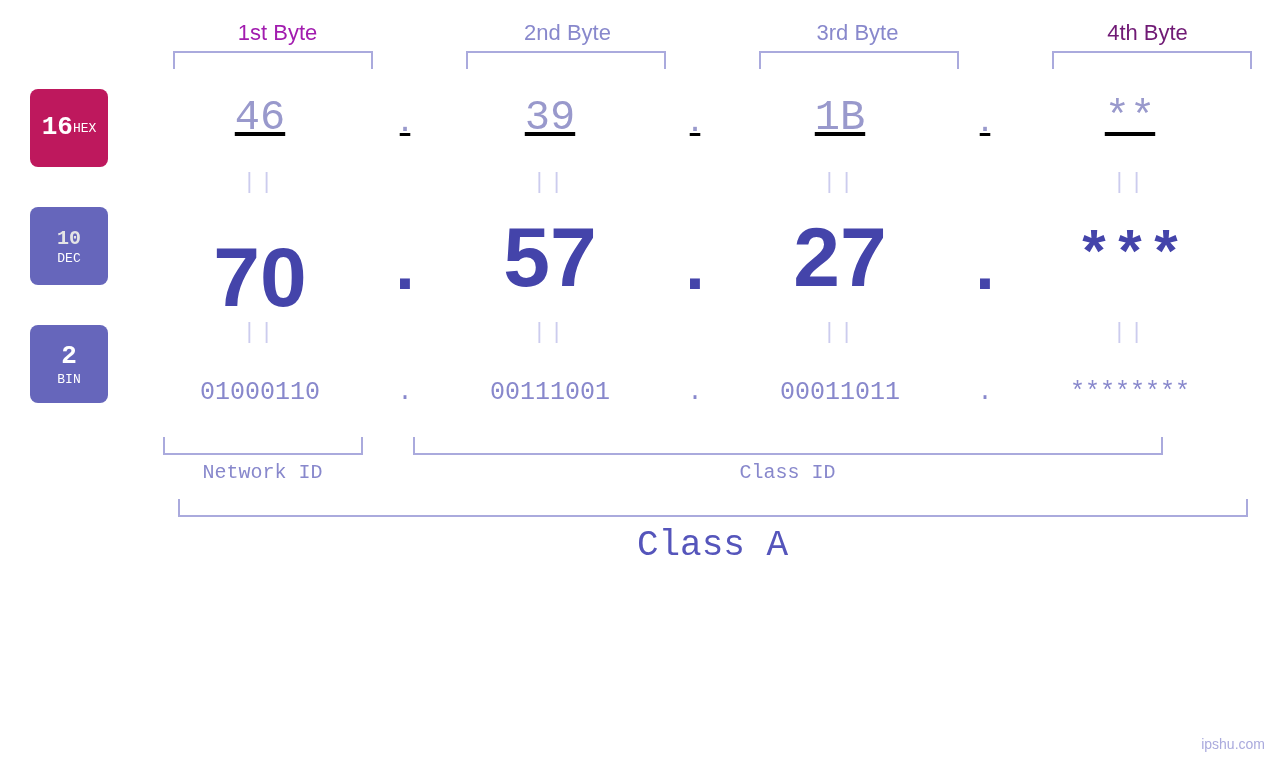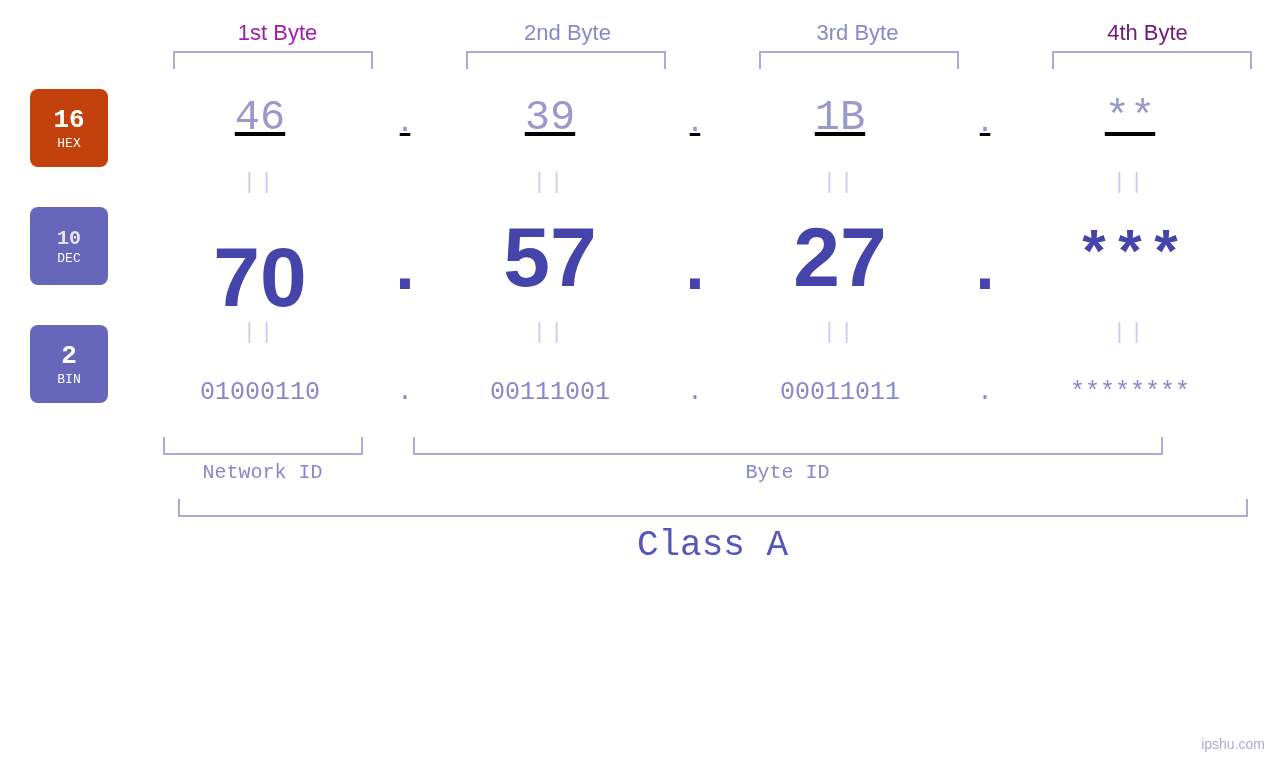--- a/index.html
+++ b/index.html
@@ -69,21 +69,21 @@
     <div style="width:50px;"></div>
     <div style="width:200px; height:18px; border-top:2px solid #aaaadd; border-left:2px solid #aaaadd; border-right:2px solid #aaaadd;"></div>
     <div style="width:50px;"></div>
     <div style="width:200px; height:18px; border-top:2px solid #aaaadd; border-left:2px solid #aaaadd; border-right:2px solid #aaaadd;"></div>
   </div>
 
   <div class="outer-layout">
 
     <div class="left-col">
 
-      <div style="width:78px; height:78px; background-color:#c2410c; border-radius:8px; display:flex; flex-direction:column; align-items:center; justify-content:center; margin-top:5px;">
+      <div style="width:78px; height:78px; background-color:#be185d; border-radius:8px; display:flex; flex-direction:row; align-items:center; justify-content:center; margin-top:5px;">
         <span style="color:white; font-size:26px; font-weight:bold; line-height:1.2;">16</span>
         <span style="color:white; font-size:13px;">HEX</span>
       </div>
 
       <div style="height:40px;"></div>
 
       <div style="width:78px; height:78px; background-color:#6666bb; border-radius:8px; display:flex; flex-direction:column; align-items:center; justify-content:center;">
         <span style="color:#e5e5e5; font-size:20px; font-weight:bold; line-height:1.2;">10</span>
         <span style="color:white; font-size:13px;">DEC</span>
       </div>
@@ -156,21 +156,21 @@
     <div style="width:200px; height:18px; border-bottom:2px solid #aaaadd; border-left:2px solid #aaaadd; border-right:2px solid #aaaadd;"></div>
 
     <div style="width:50px;"></div>
 
     <div style="width:750px; height:18px; border-bottom:2px solid #aaaadd; border-left:2px solid #aaaadd; border-right:2px solid #aaaadd;"></div>
   </div>
 
   <div style="display:flex; width:1100px; margin-left:140px; margin-top:6px;">
     <div style="width:200px; text-align:center; color:#8888cc; font-size:20px; font-family:'Courier New',monospace;">Network ID</div>
     <div style="width:50px;"></div>
-    <div style="width:750px; text-align:center; color:#8888cc; font-size:20px; font-family:'Courier New',monospace;">Byte ID</div>
+    <div style="width:750px; text-align:center; color:#8888cc; font-size:20px; font-family:'Courier New',monospace;">Class ID</div>
   </div>
 
   <div style="display:flex; width:1070px; margin-left:140px; margin-top:15px;">
     <div style="width:100%; height:18px; border-bottom:2px solid #aaaadd; border-left:2px solid #aaaadd; border-right:2px solid #aaaadd;"></div>
   </div>
 
   <div style="width:1070px; margin-left:140px; text-align:center; color:#5555bb; font-size:36px; font-family:'Courier New',monospace; margin-top:8px;">Class A</div>
 
   <div style="position:absolute; bottom:15px; right:20px; color:#aaaadd; font-size:14px; font-family:Arial,sans-serif;">ipshu.com</div>
 

